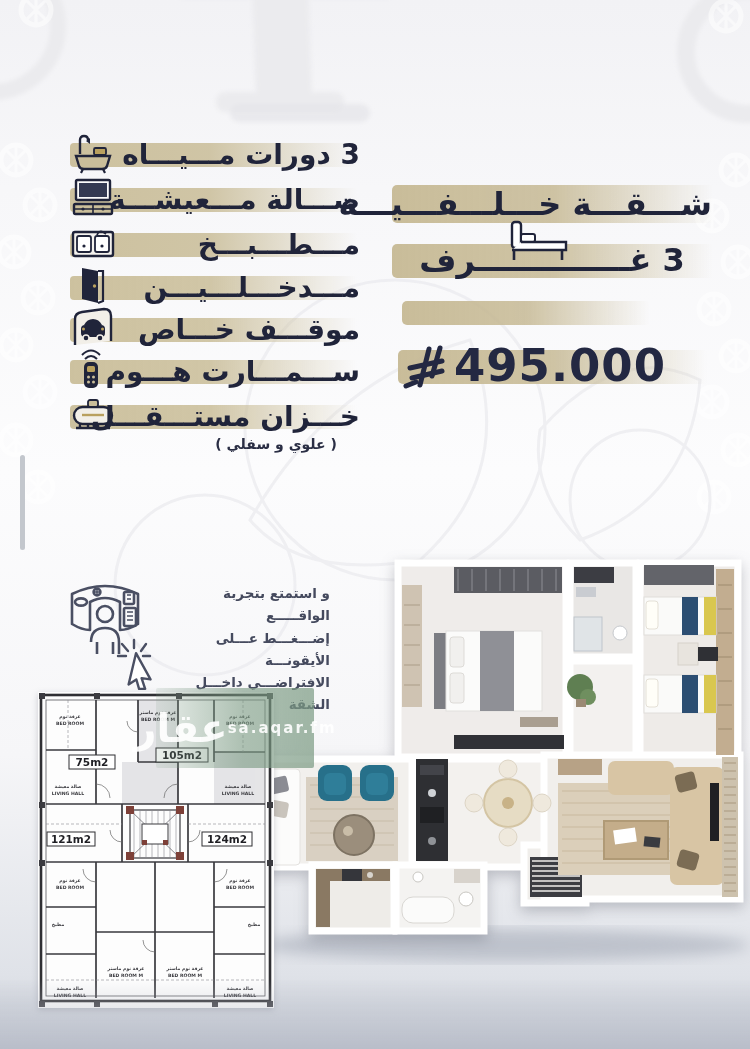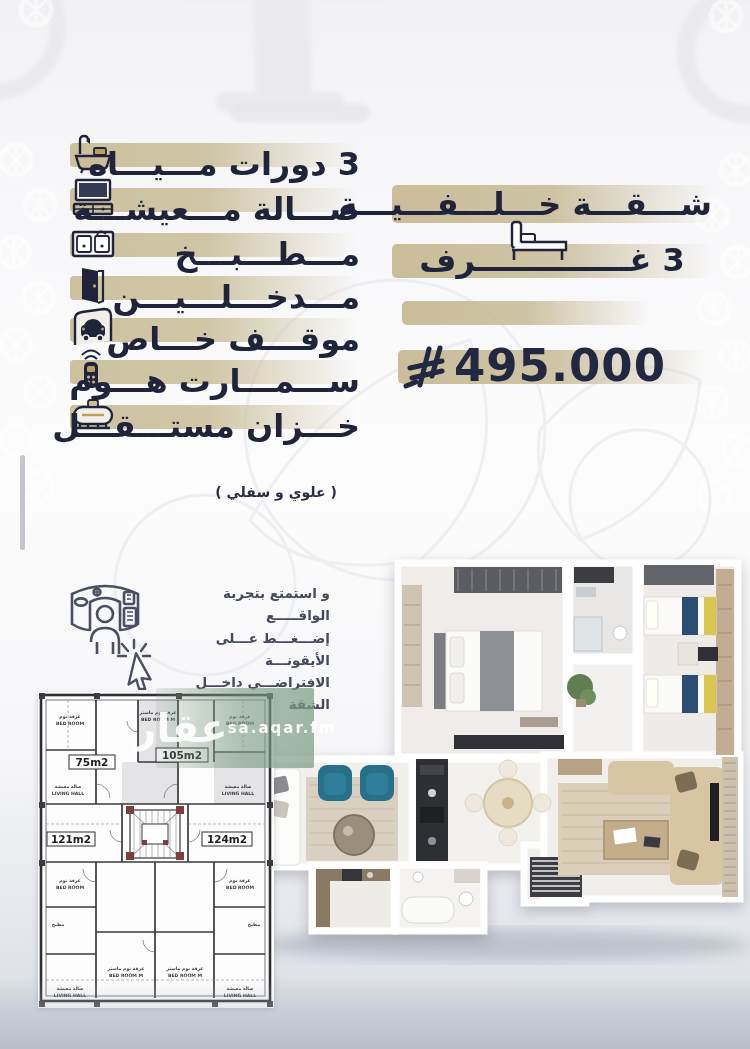--- a/index.html
+++ b/index.html
@@ -12,23 +12,23 @@
   svg { display:block; }
   .bg-decor { position:absolute; left:0; top:0; z-index:0; }
 
   
   .features { position:absolute; left:58px; top:0; width:302px; z-index:3; }
   .frow { position:absolute; left:0; width:302px; height:38px; }
   .fbar { position:absolute; left:12px; top:7px; width:290px; height:24px; border-radius:4px;
     background:linear-gradient(to right, rgba(202,190,154,.95) 0%, rgba(202,190,154,.88) 48%, rgba(202,190,154,0) 99%); }
   .ficon { position:absolute; left:12px; top:-4px; width:46px; height:44px; }
   .flabel { position:absolute; right:0; top:0; width:250px; height:38px; line-height:38px;
-    text-align:right; direction:rtl; font-size:32px; font-weight:700; color:#20243a; white-space:nowrap;margin-top:9px; }
+    text-align:right; direction:rtl; font-size:28px; font-weight:700; color:#20243a; white-space:nowrap; }
   .fsub { position:absolute; left:118px; top:436px; width:200px; text-align:center; direction:rtl;
-    font-size:14px; font-weight:700; color:#2a2e44;margin-top:48px; }
+    font-size:14px; font-weight:700; color:#2a2e44; }
 
   
   .listing { position:absolute; left:388px; top:0; width:332px; z-index:3; }
   .lrow { position:absolute; left:0; width:332px; }
   .lbar { position:absolute; border-radius:5px;
     background:linear-gradient(to right, rgba(198,185,148,.95) 0%, rgba(198,185,148,.85) 50%, rgba(198,185,148,0) 99%); }
   .ltitle { top:182px; height:44px; }
   .ltitle .lbar { left:4px; top:3px; width:324px; height:38px; }
   .ltitle .ltext { position:absolute; right:8px; top:0; width:320px; line-height:44px; 
     direction:rtl; font-size:32px; font-weight:700; color:#20243a; white-space:nowrap; }

